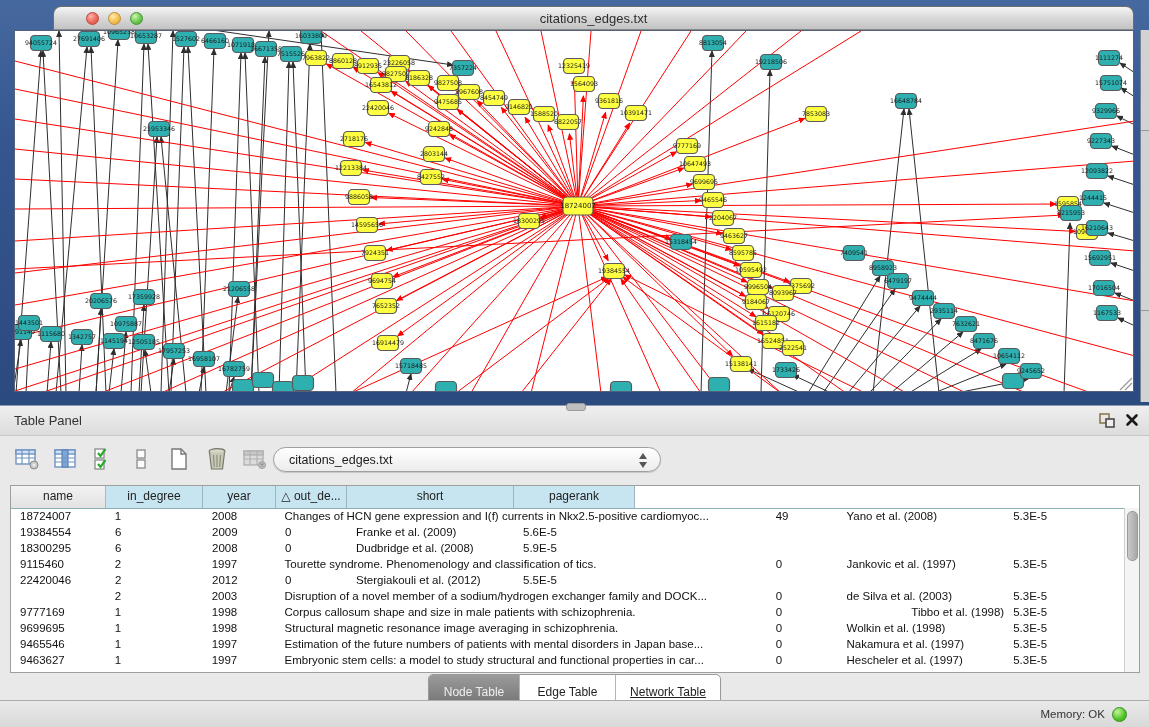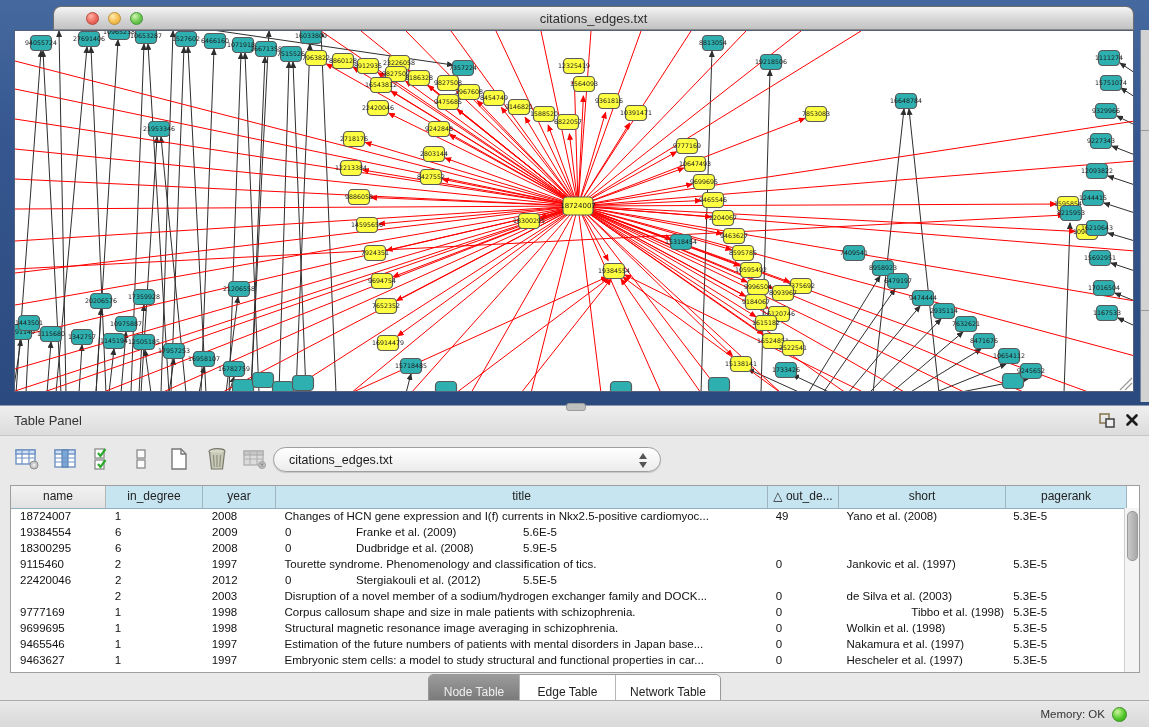--- a/index.html
+++ b/index.html
@@ -572,21 +572,20 @@
         <div class="up"></div>
         <div class="dn"></div>
       </div>
   </div>
 
   <div class="dtable">
     <div class="thead" id="thead">
         <div class="th first" style="width: 95px;">name</div>
         <div class="th" style="width: 97px;">in_degree</div>
         <div class="th" style="width: 73px;">year</div>
-        <div class="th" style="width: 492px;">title</div>
         <div class="th" style="width: 71px;">△ out_de...</div>
         <div class="th" style="width: 167px;">short</div>
         <div class="th" style="width: 121px;">pagerank</div>
       </div>
     <div class="tbody" id="tbody">
         <div class="tr">
           <div class="td" style="width: 95px;">18724007</div>
           <div class="td" style="width: 97px;">1</div>
           <div class="td" style="width: 73px;">2008</div>
           <div class="td" style="width: 492px;">Changes of HCN gene expression and I(f) currents in Nkx2.5-positive cardiomyoc...</div>
@@ -675,21 +674,21 @@
       </div>
     <div class="vscroll">
         <div class="vthumb"></div>
       </div>
   </div>
 
   <div class="tabbar">
     <div class="seg" id="tabseg">
         <div class="tab active" style="width: 90px;">Node Table</div>
         <div class="tab" style="width: 95px;">Edge Table</div>
-        <div class="tab" style="width: 104px;">Network Table</div>
+        <div class="tab" style="width: 104px; text-decoration: underline;">Network Table</div>
       </div>
   </div>
 </div>
 
 <div class="statusbar">
   <div class="mem-label">Memory: OK</div>
   <div class="mem-dot"></div>
 </div>
 
 </body></html>

